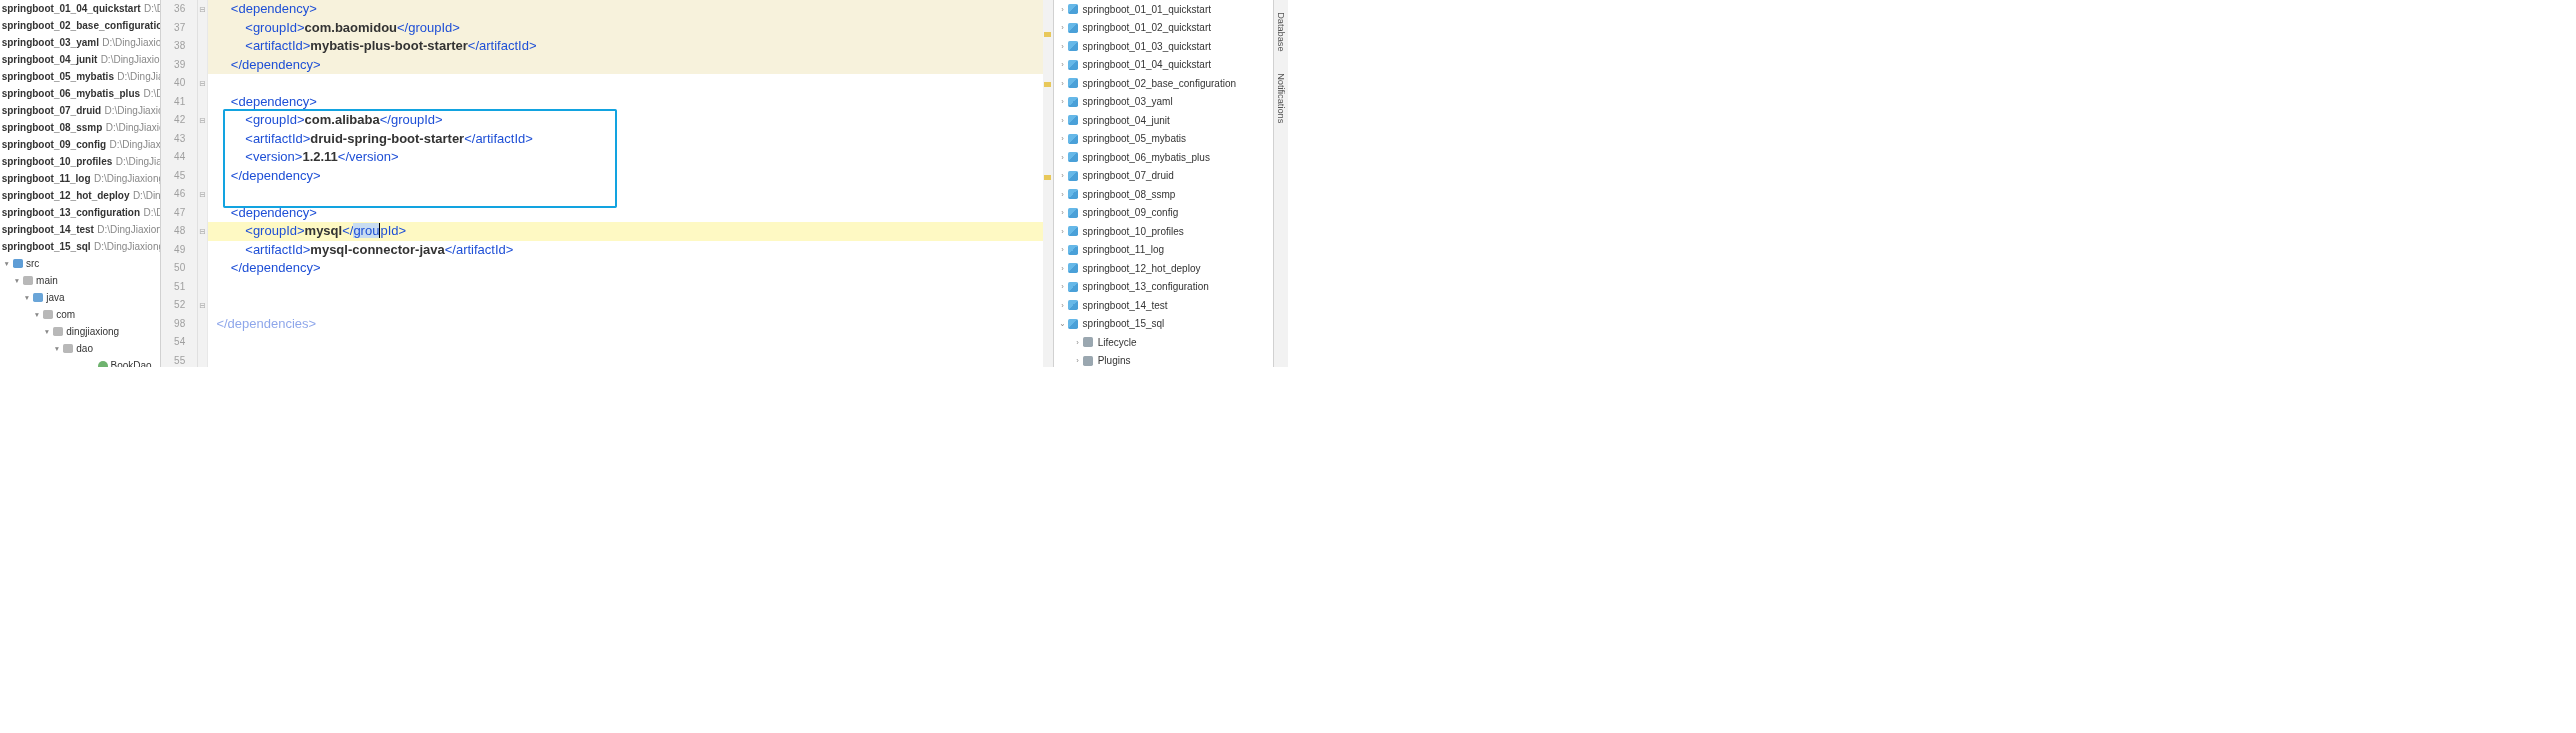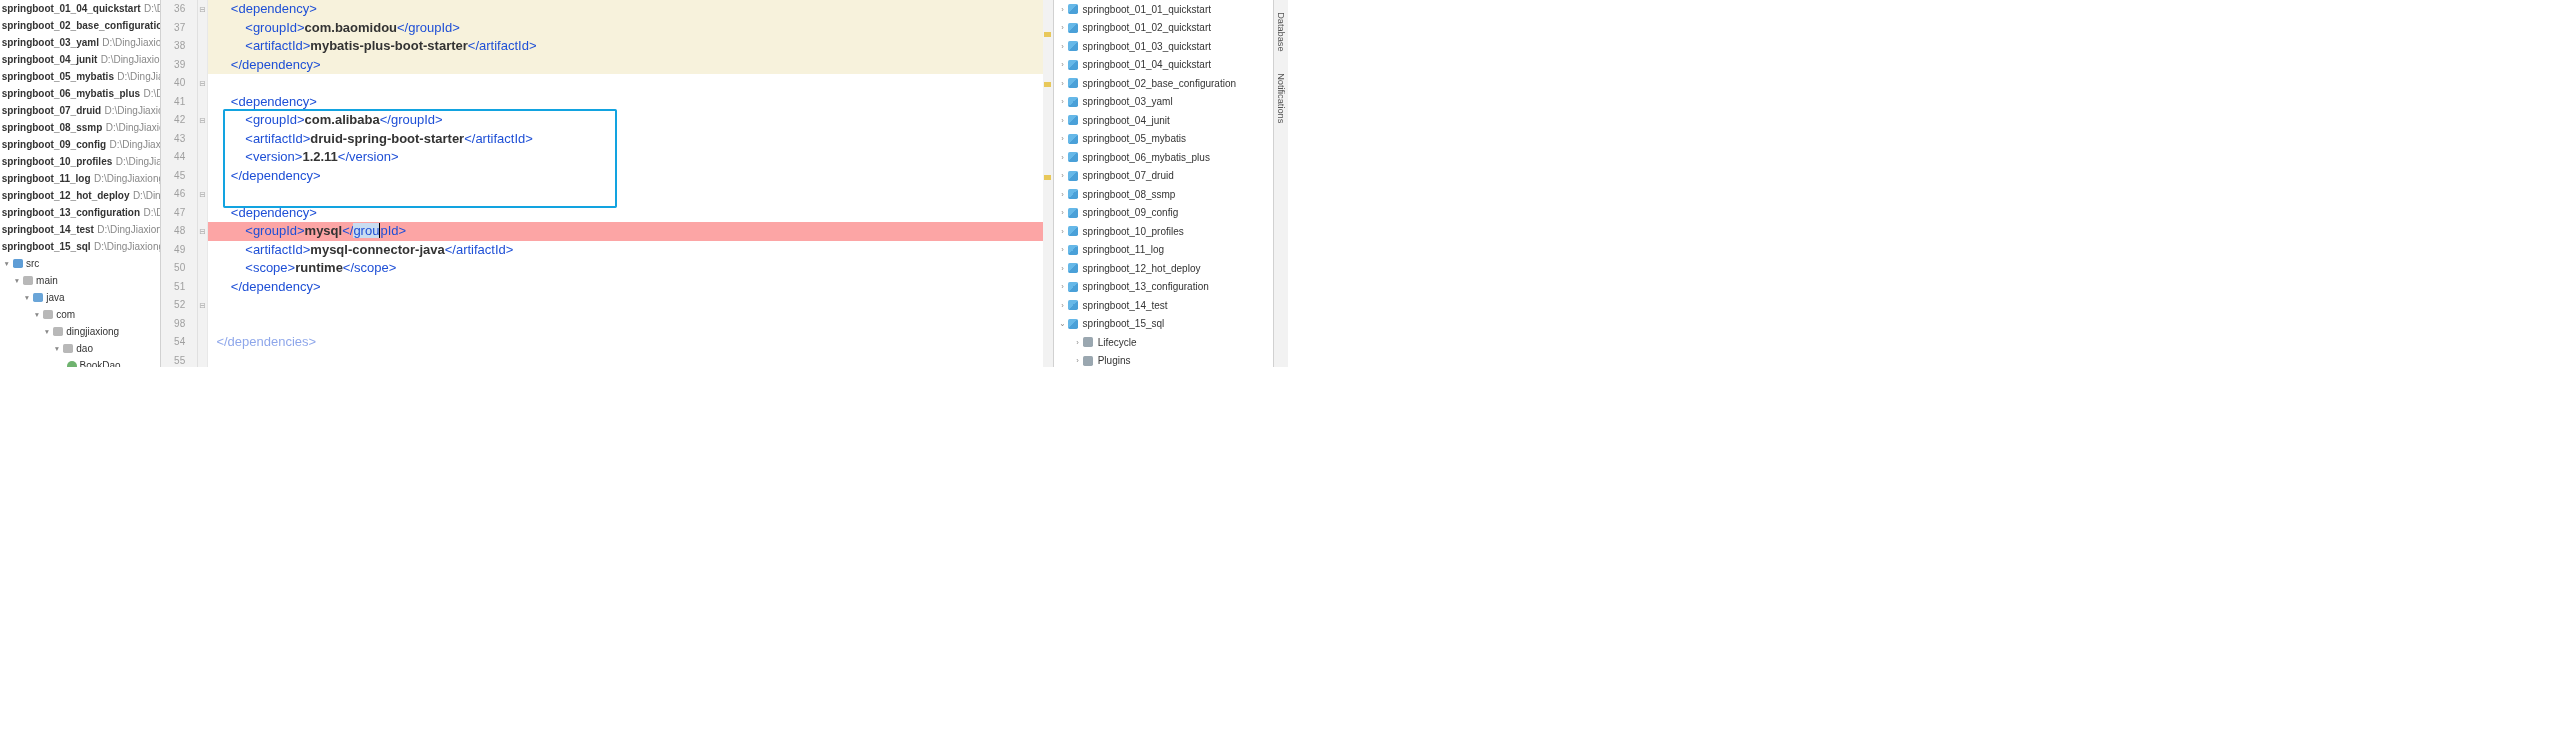--- a/index.html
+++ b/index.html
@@ -14,21 +14,21 @@
 .folder-blue { background: #6aa5d8; border-radius: 1.7px; width: 10px; height: 8.4px; }
 .folder-gray { background: #b8b8b8; border-radius: 1.7px; width: 10px; height: 8.4px; }
 .src-folder { background: #5e9dd6; border-radius: 1.7px; width: 10px; height: 8.4px; }
 .gutter { width: 37px; flex-shrink: 0; background: #f2f2f2; border-right: 0.8px solid #e0e0e0; text-align: right; color: #a0a0a0; font-family: "JetBrains Mono","Consolas",monospace; font-size: 10px; }
 .gutter div { height: 18.5px; line-height: 18.5px; padding-right: 11.8px; position: relative; }
 .fold-col { width: 10px; flex-shrink: 0; background: #f2f2f2; border-right: 0.8px solid #e8e8e8; }
 .fold-col div { height: 18.5px; display: flex; align-items: center; justify-content: center; color: #aaa; font-size: 7.6px; }
 .editor { flex: 1; font-family: "JetBrains Mono","Consolas",monospace; font-size: 13px; position: relative; overflow: hidden; }
 .line { height: 18.5px; line-height: 18.5px; white-space: pre; padding-left: 8.4px; }
 .hl-yellow { background: #f7f2dc; }
-.hl-caret { background: #fca5a5; }
+.hl-caret { background: #fef9c3; }
 .tag { color: #1e4fd6; }
 .tagname { color: #1e4fd6; font-weight: 500; }
 .text { color: #333; font-weight: 600; }
 .highlight-box { position: absolute; border: 2.5px solid #12a3e0; border-radius: 1.7px; pointer-events: none; }
 .err-stripe { width: 10px; flex-shrink: 0; background: #f2f2f2; position: relative; }
 .err-stripe .mk { position: absolute; left: 0.8px; width: 7.6px; height: 5px; }
 .right-panel { width: 220px; flex-shrink: 0; border-left: 0.8px solid #d1d1d1; background: #fff; overflow: hidden; }
 .rp-row { display: flex; align-items: center; height: 18.5px; white-space: nowrap; }
 .rp-row .arrow { width: 10px; text-align: center; color: #888; font-size: 7.6px; }
 .rp-row .icon { width: 11.8px; height: 11.8px; margin-right: 3.4px; display: inline-flex; align-items: center; justify-content: center; }
@@ -138,21 +138,21 @@
       </span>
       <span>dingjiaxiong</span>
     </div>
   <div class="tree-row" style="padding-left:52px">
       <span class="arrow">▾</span>
       <span class="icon">
         <span class="folder-gray"></span>
       </span>
       <span>dao</span>
     </div>
-  <div class="tree-row" style="padding-left:67px">
+  <div class="tree-row" style="padding-left:98px">
       <span class="icon" style="background:#6fb36f;border-radius:50%;width:10px;height:10px"></span>
       <span>BookDao</span>
     </div>
 </div>
 
 <div class="gutter">
   <div>36</div>
   <div>37</div>
   <div>38</div>
   <div>39</div>
@@ -207,21 +207,20 @@
   <div class="line"></div>
   <div class="line"><span class="tag">    &lt;</span><span class="tagname">dependency</span><span class="tag">&gt;</span></div>
   <div class="line"><span class="tag">        &lt;</span><span class="tagname">groupId</span><span class="tag">&gt;</span><span class="text">com.alibaba</span><span class="tag">&lt;/</span><span class="tagname">groupId</span><span class="tag">&gt;</span></div>
   <div class="line"><span class="tag">        &lt;</span><span class="tagname">artifactId</span><span class="tag">&gt;</span><span class="text">druid-spring-boot-starter</span><span class="tag">&lt;/</span><span class="tagname">artifactId</span><span class="tag">&gt;</span></div>
   <div class="line"><span class="tag">        &lt;</span><span class="tagname">version</span><span class="tag">&gt;</span><span class="text">1.2.11</span><span class="tag">&lt;/</span><span class="tagname">version</span><span class="tag">&gt;</span></div>
   <div class="line"><span class="tag">    &lt;/</span><span class="tagname">dependency</span><span class="tag">&gt;</span></div>
   <div class="line"></div>
   <div class="line"><span class="tag">    &lt;</span><span class="tagname">dependency</span><span class="tag">&gt;</span></div>
   <div class="line hl-caret"><span class="tag">        &lt;</span><span class="tagname">groupId</span><span class="tag">&gt;</span><span class="text">mysql</span><span class="tag">&lt;/</span><span class="tagname caret-sel">grou</span><span class="tagname" style="border-left:0.8px solid #000">p</span><span class="tagname">Id</span><span class="tag">&gt;</span></div>
   <div class="line"><span class="tag">        &lt;</span><span class="tagname">artifactId</span><span class="tag">&gt;</span><span class="text">mysql-connector-java</span><span class="tag">&lt;/</span><span class="tagname">artifactId</span><span class="tag">&gt;</span></div>
-  <div class="line"><span class="tag">        &lt;</span><span class="tagname">scope</span><span class="tag">&gt;</span><span class="text">runtime</span><span class="tag">&lt;/</span><span class="tagname">scope</span><span class="tag">&gt;</span></div>
   <div class="line"><span class="tag">    &lt;/</span><span class="tagname">dependency</span><span class="tag">&gt;</span></div>
   <div class="line"></div>
   <div class="line"></div>
   <div class="line" style="opacity:.5"><span class="tag">&lt;/</span><span class="tagname">dependencies</span><span class="tag">&gt;</span></div>
 </div>
 
 <div class="err-stripe">
   <div class="mk" style="top:32px;background:#e8c85a"></div>
   <div class="mk" style="top:82px;background:#e8c85a"></div>
   <div class="mk" style="top:175px;background:#e8c85a"></div>

